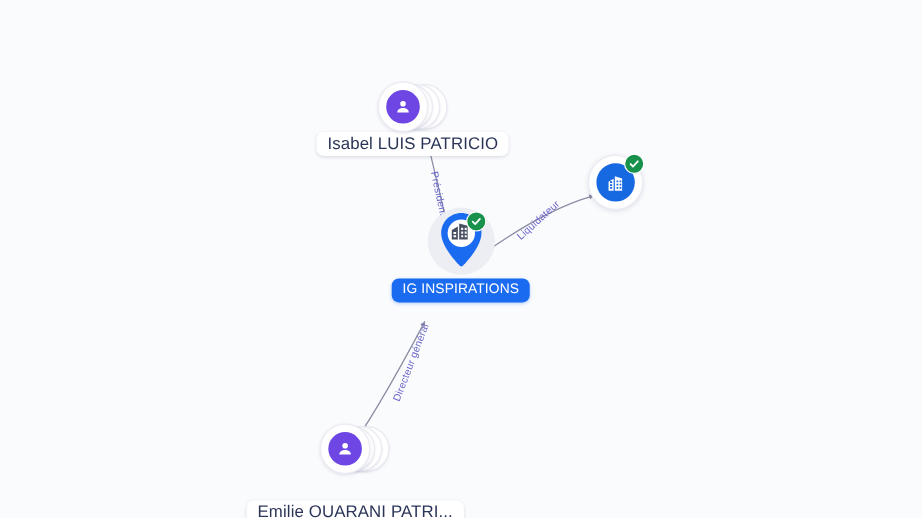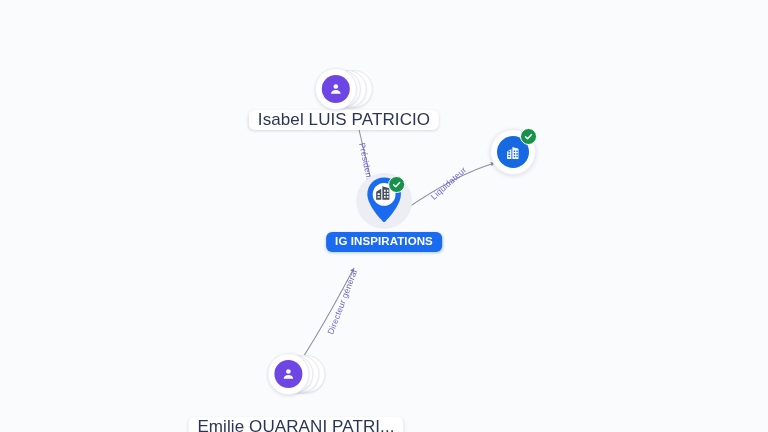--- a/index.html
+++ b/index.html
@@ -145,34 +145,34 @@
     z-index: 6;
   }
   .badge-on-circle { right: -1px; top: -1px; }
   .badge-on-pin { right: 8px; top: 4px; }
 
   
   .node-label {
     margin-top: 2px;
     padding: 3px 9px 4px;
     border-radius: 6px;
-    font-size: 17px;
+    font-size: 14px;
     line-height: 13px;
     white-space: nowrap;
     letter-spacing: .1px;
   }
   .label-plain {
     background: #ffffff;
     color: #2b3558;
     box-shadow: 0 1px 3px rgba(40,50,90,.16);
   }
   .label-focus {
     background: #1a6bf0;
     color: #ffffff;
-    font-weight: bold;
+    font-weight: normal;
     font-size: 11.5px;
     box-shadow: 0 1px 3px rgba(26,107,240,.35);
   }
 
   
   .edge-label {
     position: absolute;
     font-size: 8.5px;
     color: #6b66c9;
     white-space: nowrap;

